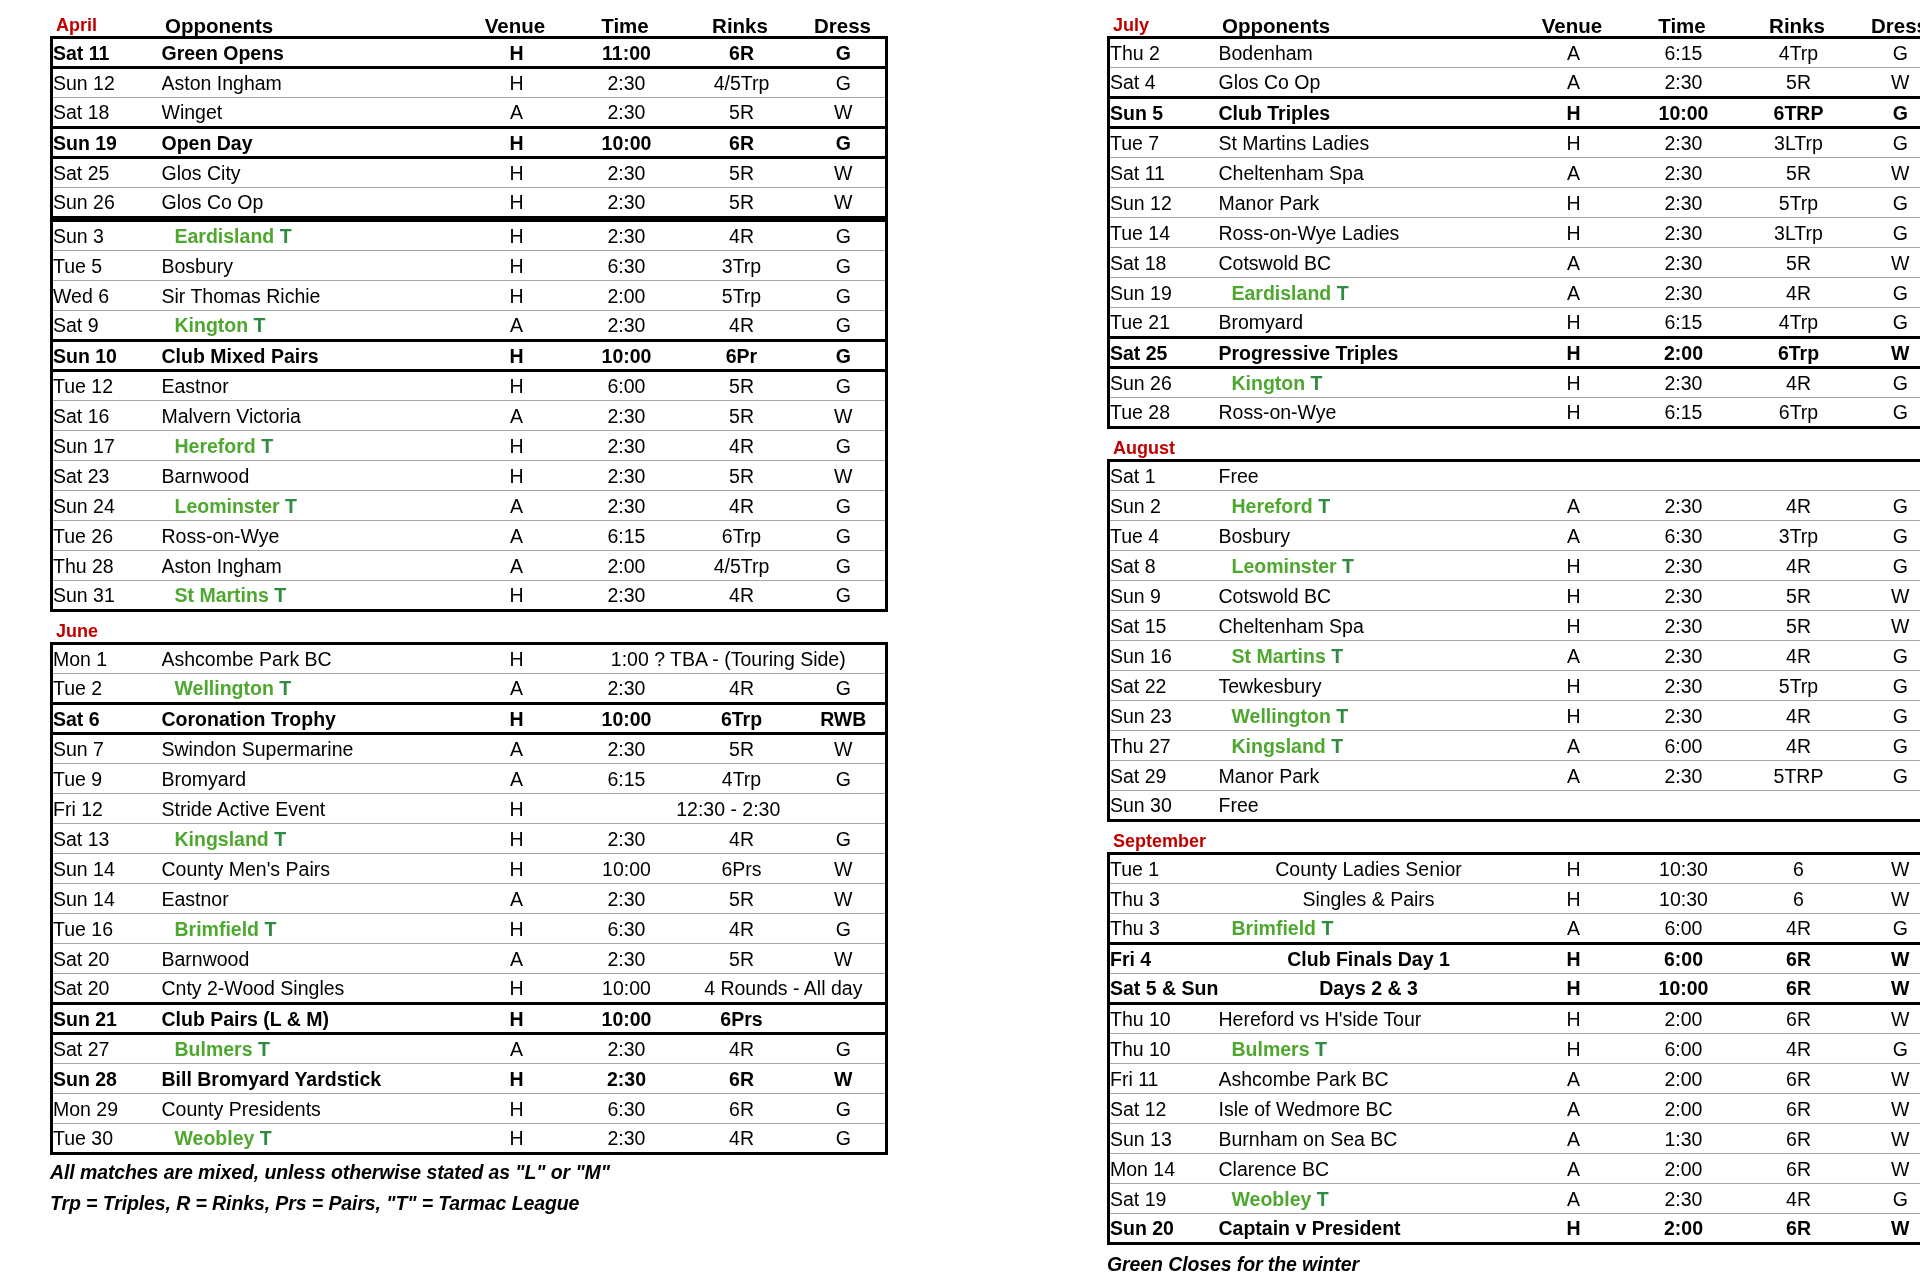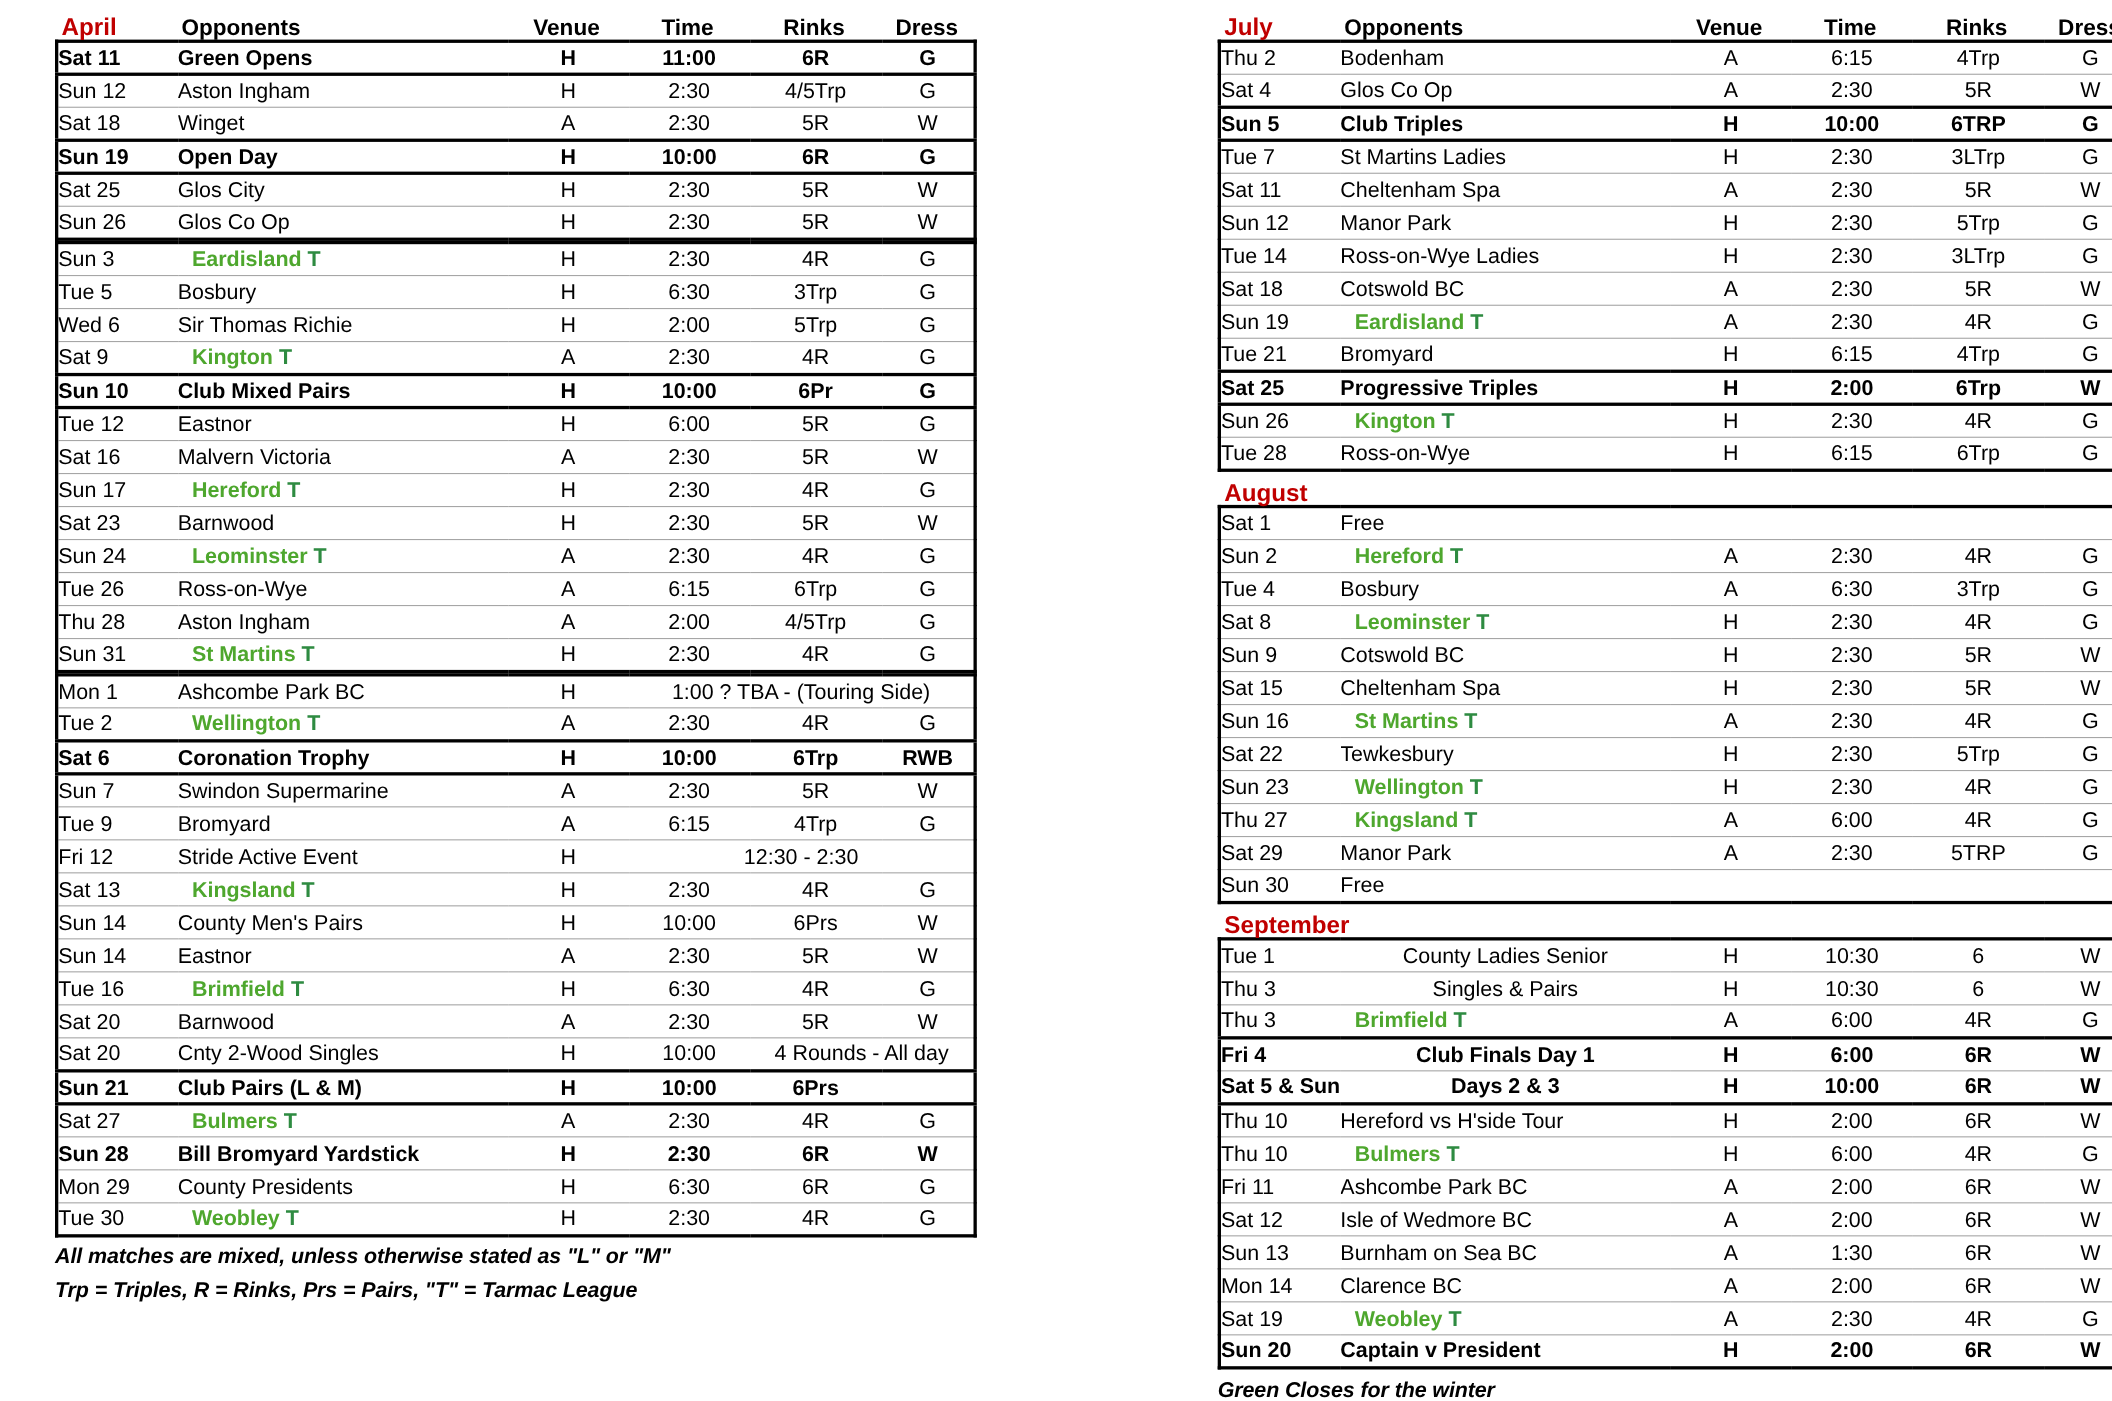--- a/index.html
+++ b/index.html
@@ -30,21 +30,21 @@
     display: flex;
     align-items: flex-end;
     height: 30px;
     font-weight: bold;
     font-size: 20.5px;
     line-height: 20px;
   }
   .month-title {
     color: #c00000;
     font-weight: bold;
-    font-size: 22px;
+    font-size: 18px;
     line-height: 22px;
     padding-left: 6px;
     height: 29px;
     display: flex;
     align-items: flex-end;
   }
   .hdr-date     { width: 110px; padding-left: 6px; }
   .hdr-opp      { width: 300px; padding-left: 5px; }
   .hdr-venue    { width: 110px; text-align: center; }
   .hdr-time     { width: 110px; text-align: center; }
@@ -293,20 +293,23 @@
                 <td class="opp"><span class="green">St Martins</span> <span class="greenT">T</span></td>
                 <td class="venue">H</td>
                 <td class="time">2:30</td>
                 <td class="rinks">4R</td>
                 <td class="dress">G</td>
               </tr>
             </tbody>
           </table>
         </div>
         <div>
+          <div class="hdr-row">
+            <div class="hdr-date month-title">June</div>
+          </div>
           <table class="fx">
             <colgroup>
               <col class="c-date">
               <col class="c-opp">
               <col class="c-venue">
               <col class="c-time">
               <col class="c-rinks">
               <col class="c-dress">
             </colgroup>
             <tbody>

